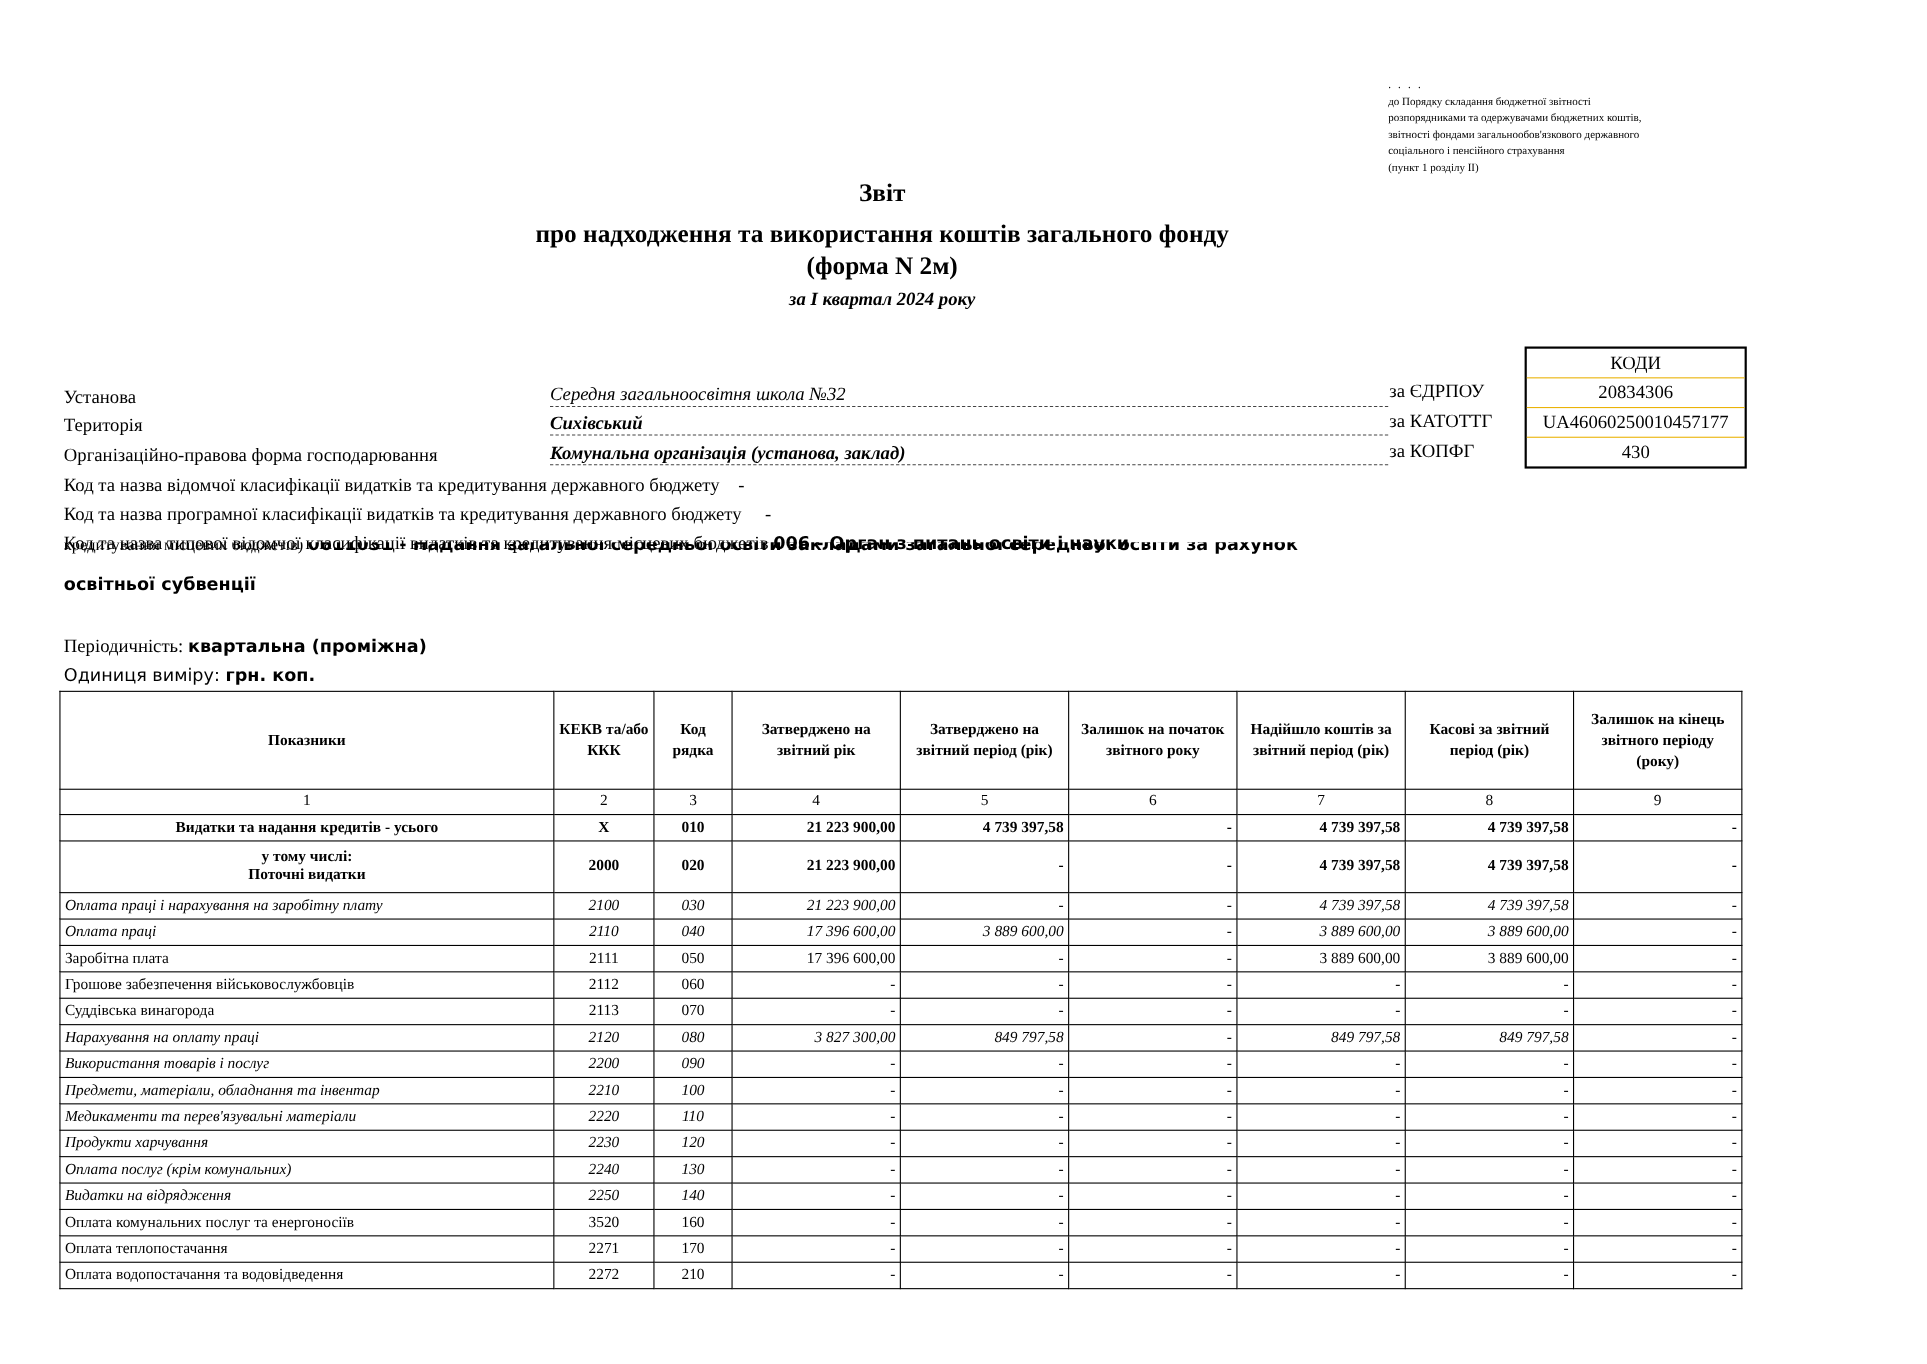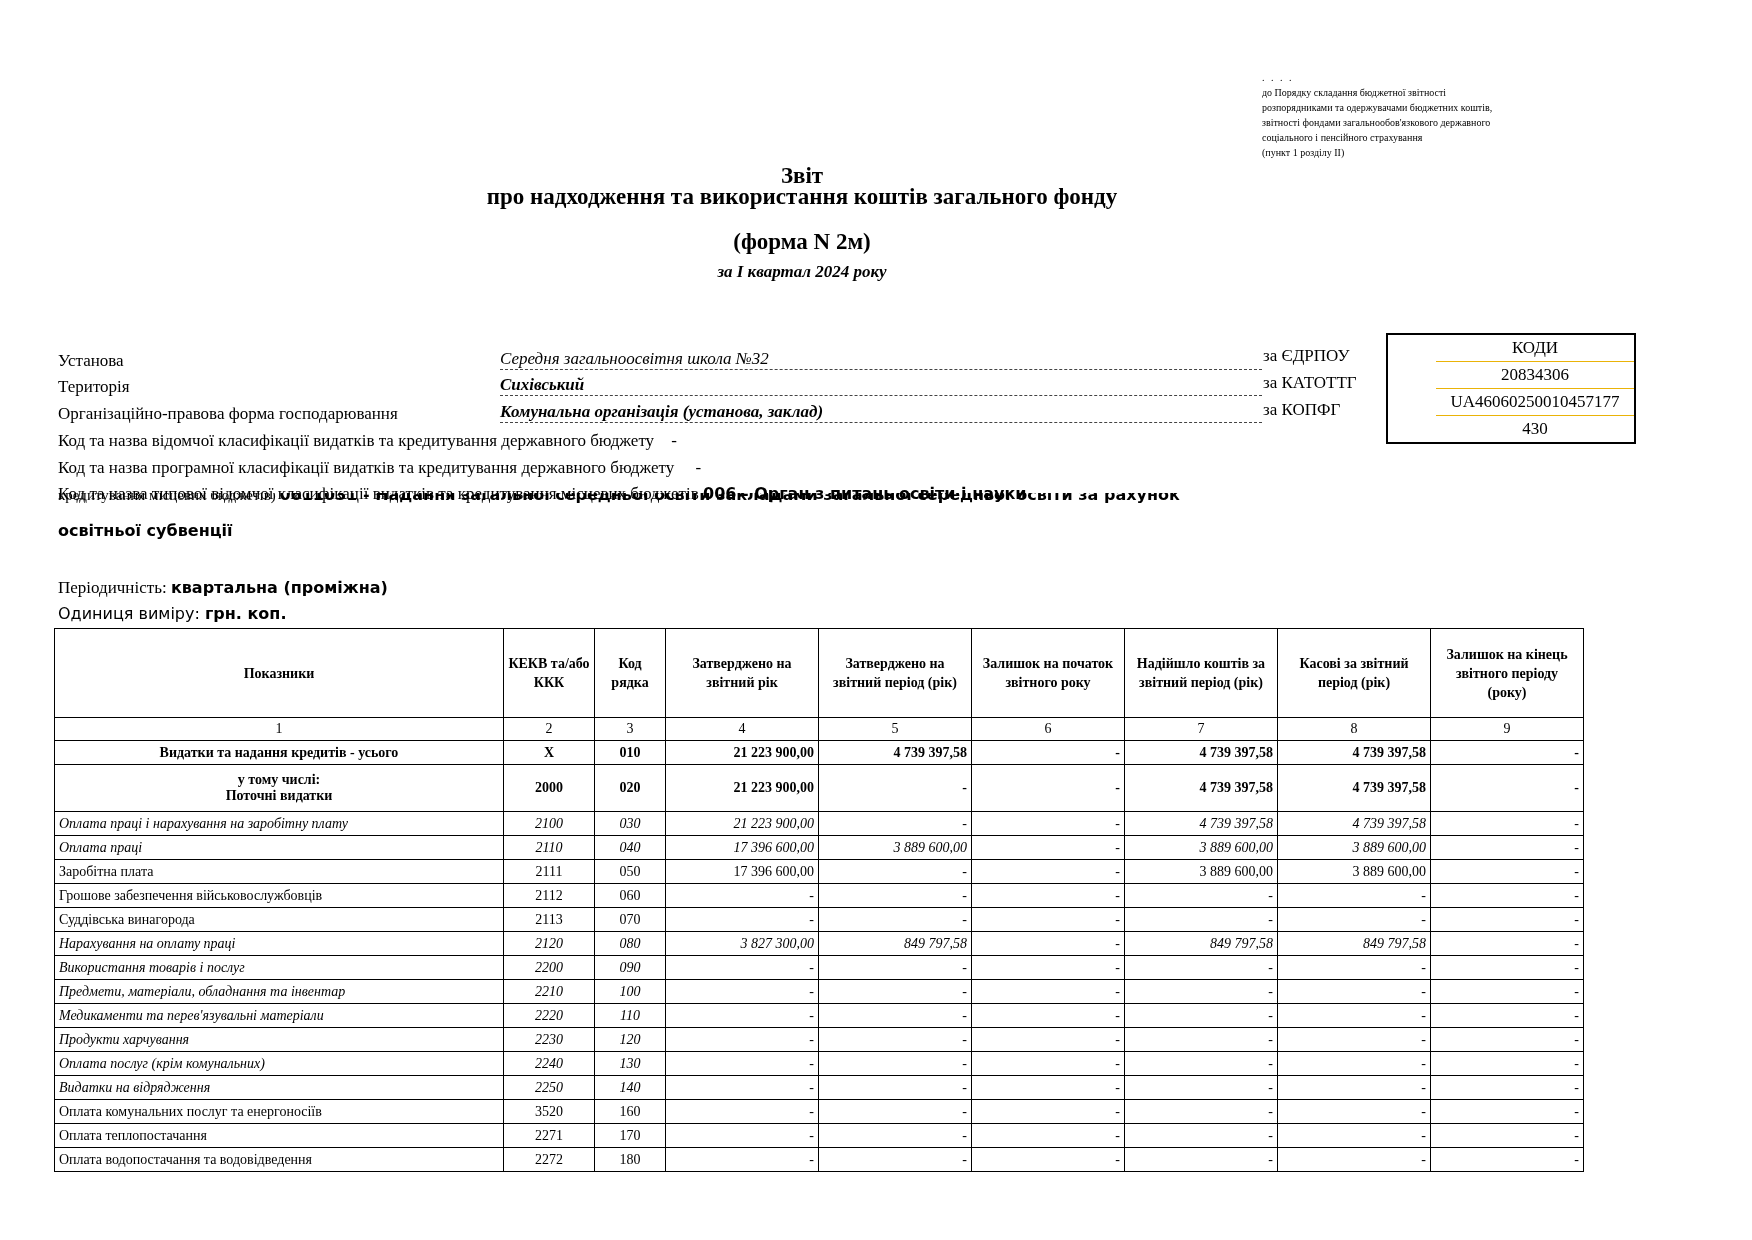--- a/index.html
+++ b/index.html
@@ -3,28 +3,28 @@
 <meta charset="utf-8">
 <style>
   html, body { margin:0; padding:0; background:#fff; }
   body { width:1752px; height:1240px; position:relative; overflow:hidden; color:#000;
          font-family:"Liberation Serif", serif; }
   .abs { position:absolute; }
   .note { left:1262px; top:70px; font-size:10px; line-height:15px; width:300px; }
   .note .dots { letter-spacing:2px; }
   .title { left:0; width:1604px; text-align:center; font-weight:bold; }
   .t1 { top:163px; font-size:23px; }
-  .t2 { top:184px; font-size:23px; }
+  .t2 { top:200px; font-size:23px; }
   .t3 { top:229px; font-size:23px; }
   .t4 { top:262px; font-size:17px; font-style:italic; }
   .lbl { font-size:17px; left:58px; }
   .val { font-size:17px; font-style:italic; left:500px; width:762px; border-bottom:1px dashed #444; }
   .val.bold { font-weight:bold; }
   .codelbl { font-size:17px; left:1263px; }
-  .codes { left:1386px; top:333px; width:198px; border:2px solid #000;padding-left:48px; }
+  .codes { left:1386px; top:315px; width:198px; border:2px solid #000; }
   .codes div { height:26px; line-height:26px; text-align:center; font-size:17px; border-top:1px solid #eab308; white-space:nowrap; overflow:hidden; }
   .codes div:first-child { border-top:none; }
   .sans { font-family:"DejaVu Sans", sans-serif; font-weight:bold; font-size:16px; }
   .line { font-size:17px; left:58px; white-space:nowrap; }
   .clip { left:58px; top:493px; height:12px; overflow:hidden; font-size:15px; white-space:nowrap; }
   .clip .inner { margin-top:-8px; }
   table.rep { position:absolute; left:54px; top:628px; border-collapse:collapse; font-size:14px; }
   table.rep td, table.rep th { border:1.5px solid #000; padding:0 4px; height:23px; }
   table.rep th { font-weight:bold; font-size:14px; line-height:19px; text-align:center; vertical-align:middle; }
   .c1 { width:440px; text-align:left;border-radius:10px; }
@@ -319,21 +319,21 @@
     <td class="cn">-</td>
     <td class="cn">-</td>
     <td class="cn">-</td>
     <td class="cn">-</td>
     <td class="cn">-</td>
   </tr>
 
   <tr>
     <td class="c1">Оплата водопостачання  та водовідведення</td>
     <td class="c2">2272</td>
-    <td class="c3">180</td>
+    <td class="c3">210</td>
     <td class="cn">-</td>
     <td class="cn">-</td>
     <td class="cn">-</td>
     <td class="cn">-</td>
     <td class="cn">-</td>
     <td class="cn">-</td>
   </tr>
 </tbody>
   </table>
 

